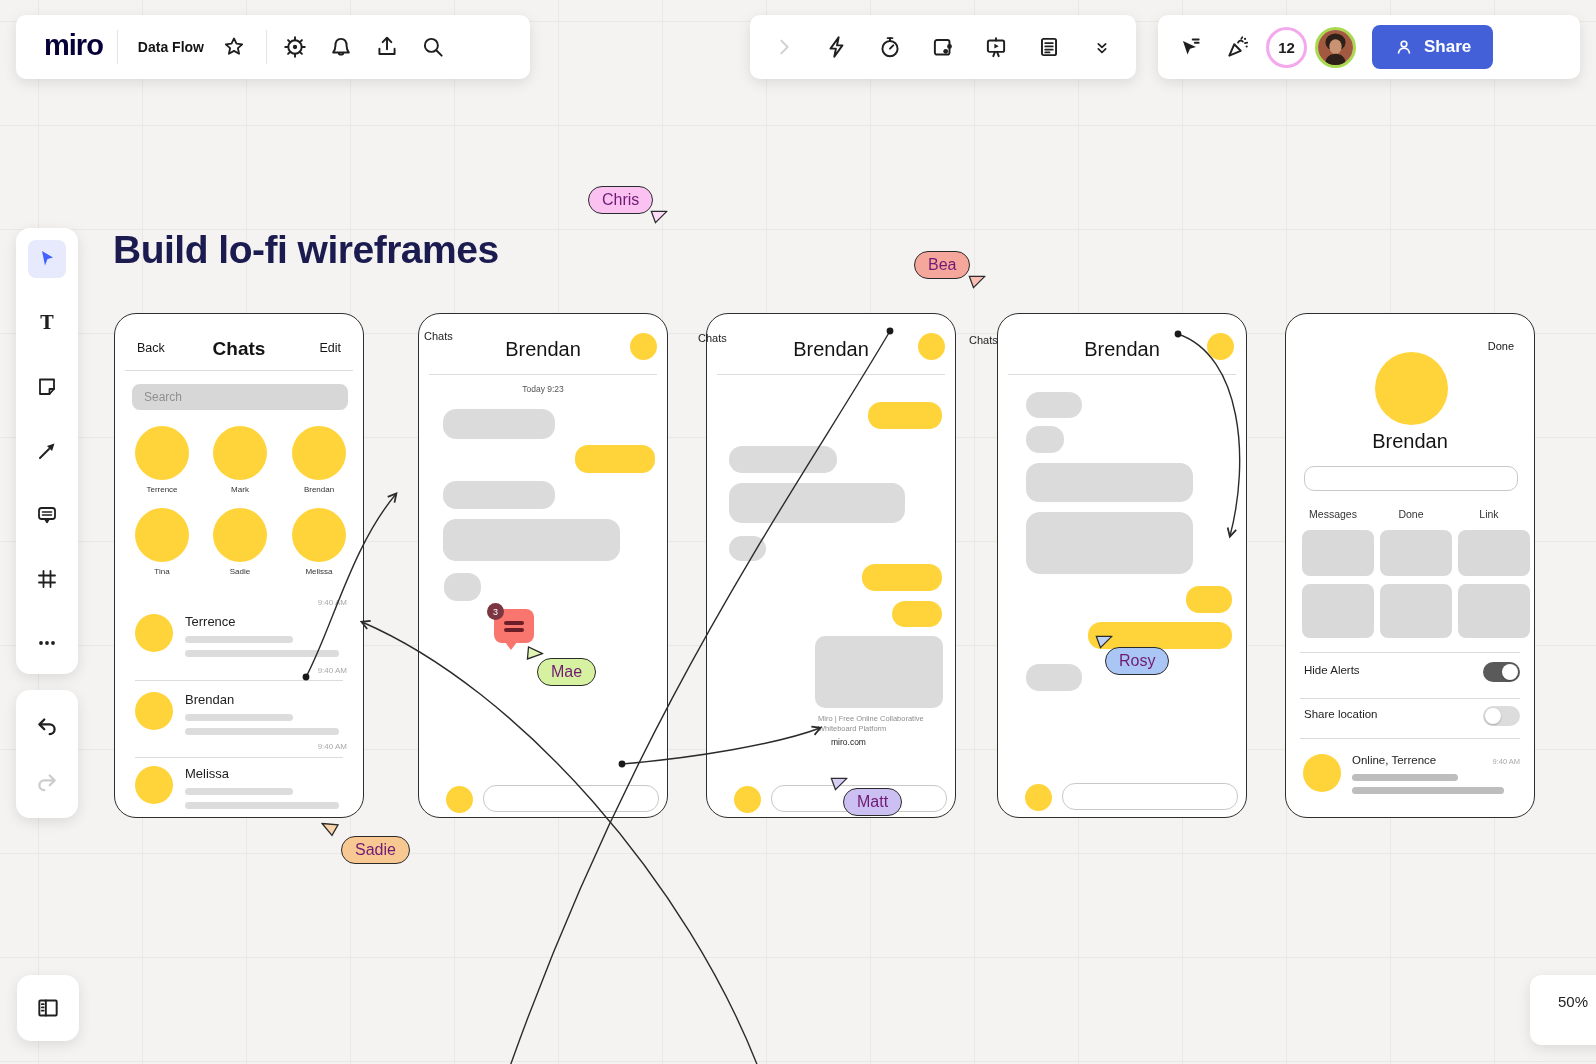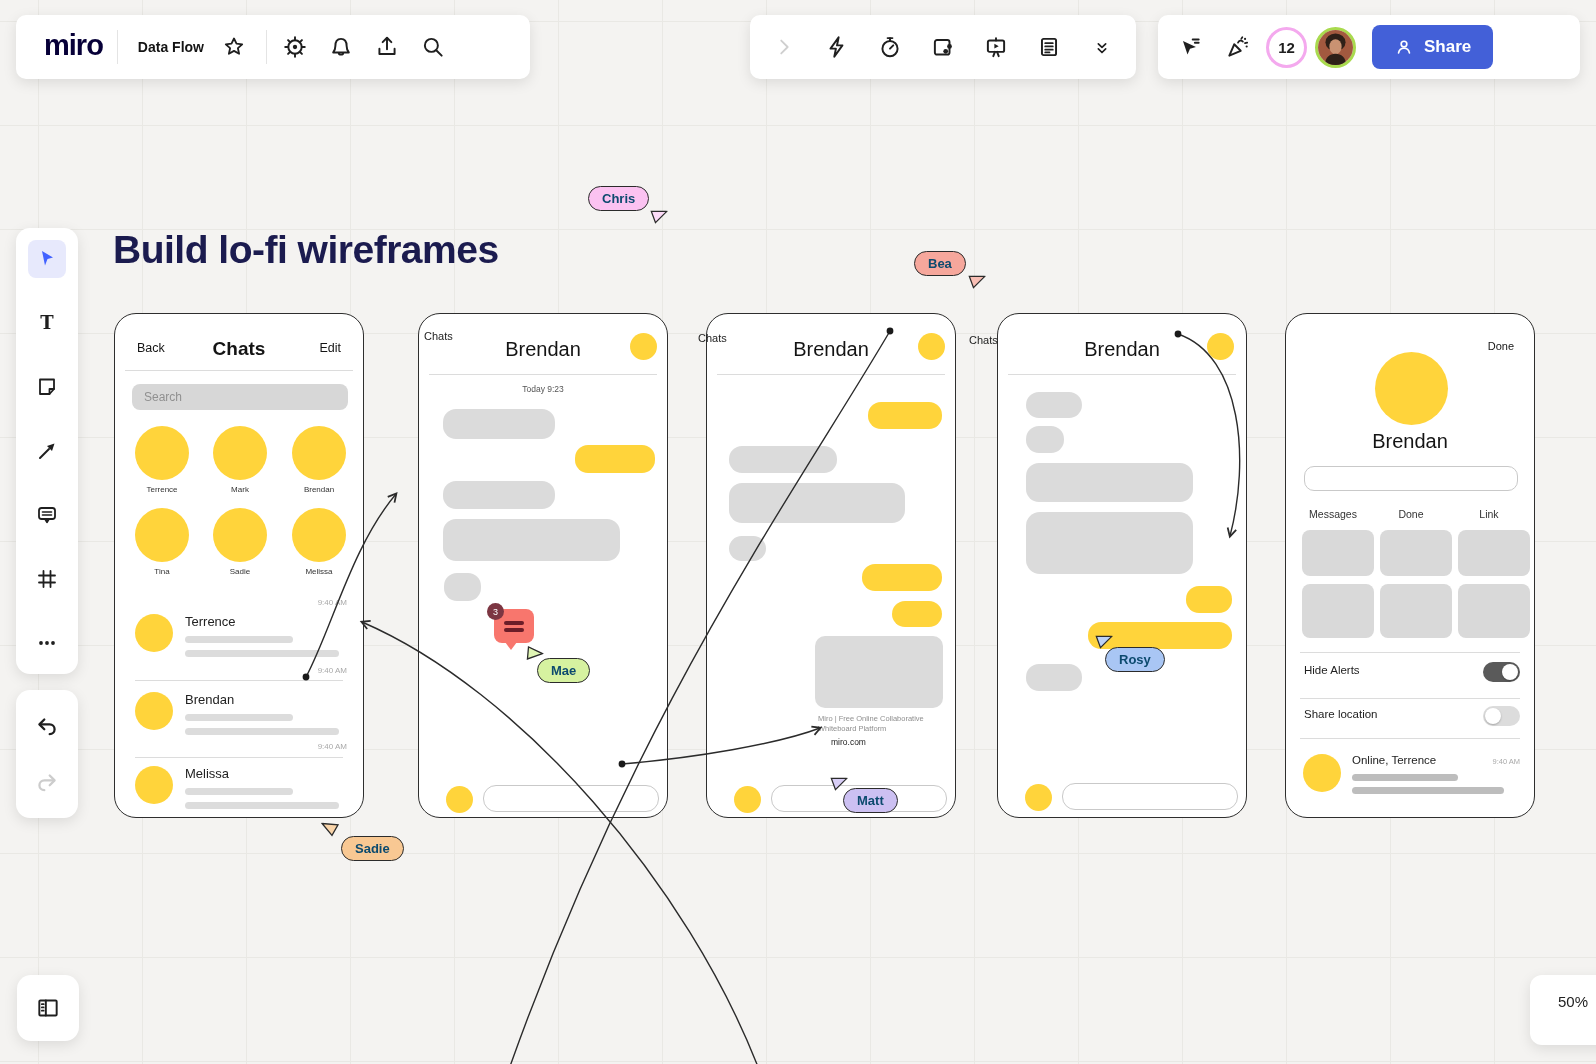--- a/index.html
+++ b/index.html
@@ -68,21 +68,21 @@
   .tab-lbl { position:absolute; top:194px; width:78px; text-align:center; font-size:10.5px; color:#333; }
   .gbox { position:absolute; background:#d9d9d9; border-radius:8px; width:72px; }
   .tgl-lbl { position:absolute; left:18px; font-size:11.5px; color:#222; }
   .toggle { position:absolute; right:14px; width:37px; height:20px; border-radius:10px; }
   .toggle .knob { position:absolute; top:2px; width:16px; height:16px; border-radius:50%; background:#fff; box-shadow:0 1px 2px rgba(0,0,0,.25); }
   .toggle.on { background:#5a5a5a; } .toggle.on .knob { right:2px; }
   .toggle.off { background:#dcdcdc; } .toggle.off .knob { left:2px; }
 
   
   .cursor { position:absolute; z-index:3; }
-  .cpill { border:1.4px solid #2b2b2b; border-radius:16px; padding:4px 13px; font-size:13px; color:#0c4a6e; white-space:nowrap;font-weight:bold; }
+  .cpill { border:1.4px solid #2b2b2b; border-radius:16px; padding:4px 13px; font-size:16px; color:#701a75; white-space:nowrap; }
   .carrow { position:absolute; width:19px; height:19px; }
 
   
   .sticker { position:absolute; left:75px; top:295px; width:40px; height:34px; background:#f8766d; border-radius:8px; z-index:2; }
   .sticker .ln { position:absolute; left:10px; width:20px; height:3.5px; background:#6b1d28; border-radius:2px; }
   .sticker .tail { position:absolute; left:11px; bottom:-7px; width:0; height:0; border-left:6px solid transparent; border-right:6px solid transparent; border-top:8px solid #f8766d; }
   .badge { position:absolute; left:-7px; top:-6px; width:17px; height:17px; border-radius:50%; background:#7c3642; color:#fff; font-size:9px; display:flex; align-items:center; justify-content:center; }
 
   .connectors { position:absolute; left:0; top:0; z-index:2; pointer-events:none; }
   .link-title { position:absolute; font-size:7.5px; line-height:10px; color:#8f8f8f; }

